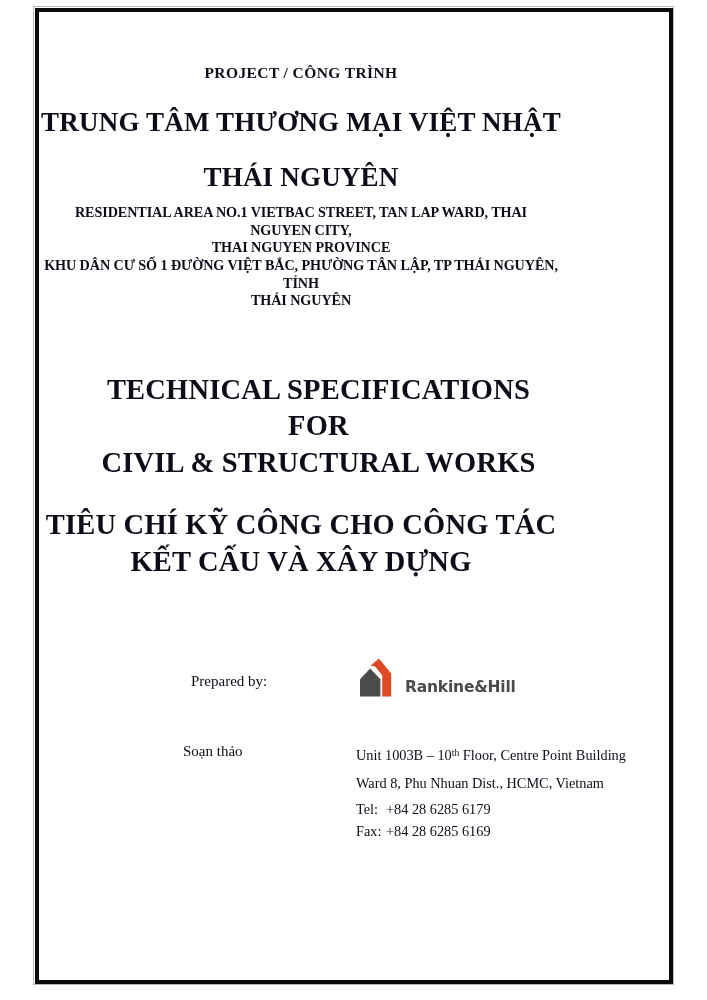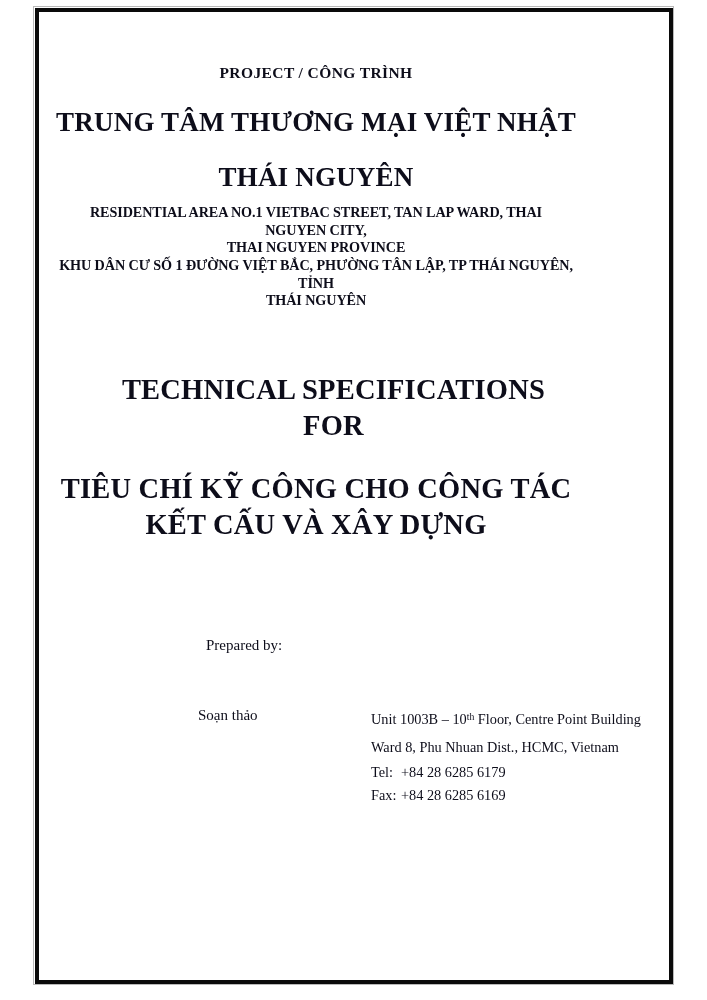--- a/index.html
+++ b/index.html
@@ -40,21 +40,21 @@
     width: 638px;
     height: 976px;
     border: 4px solid #0a0a0a;
     box-sizing: border-box;
     background: #ffffff;
   }
 
   
   .content {
     position: absolute;
-    left: 53px;
+    left: 38px;
     top: 12px;
     width: 526px;
     height: 968px;
     box-sizing: border-box;
   }
 
   
   .project-label {
     text-align: center;
     font-size: 15.5px;
@@ -204,30 +204,44 @@
 
     <div class="address-block">
       <span class="addr-line">RESIDENTIAL AREA NO.1 VIETBAC STREET, TAN LAP WARD, THAI NGUYEN CITY,</span>
       <span class="addr-line">THAI NGUYEN PROVINCE</span>
       <span class="addr-line">KHU DÂN CƯ SỐ 1 ĐƯỜNG VIỆT BẮC, PHƯỜNG TÂN LẬP, TP THÁI NGUYÊN, TỈNH</span>
       <span class="addr-line">THÁI NGUYÊN</span>
     </div>
 
     <div class="title-en">
       <span class="tl">TECHNICAL SPECIFICATIONS FOR</span>
+      <span class="tl">CIVIL &amp; STRUCTURAL WORKS</span>
     </div>
 
     <div class="title-vi">
       <span class="tl">TIÊU CHÍ KỸ CÔNG CHO CÔNG TÁC</span>
       <span class="tl">KẾT CẤU VÀ XÂY DỰNG</span>
     </div>
 
     <div class="prepared-row">
       <div class="label-col">Prepared by:</div>
 
+      <div class="logo-wrap">
+        <span class="logo-mark">
+          <svg width="46" height="44" viewBox="0 0 46 44" xmlns="http://www.w3.org/2000/svg">
+
+            <path d="M4.0 21.2 L14.2 10.6 L24.4 21.2 L24.4 38.5 L4.0 38.5 Z" fill="#4B4B49"></path>
+
+            <path d="M14.6 7.4 L23.0 0.6 L35.2 15.6 L35.2 38.5 L26.2 38.5
+                     L26.2 17.2 L19.3 8.6 Z" fill="#DE4A26"></path>
+            <path d="M19.0 8.2 L23.6 3.0 L28.4 9.0 L23.4 13.2 Z" fill="#DE4A26"></path>
+          </svg>
+        </span>
+        <span class="logo-word">Rankine&amp;Hill</span>
+      </div>
     </div>
 
     <div class="soanthao-row">
       <div class="soanthao-label">Soạn thảo</div>
 
       <div class="addr-col">
         <span class="ln"><span>Unit 1003B – 10</span><sup>th</sup><span> Floor, Centre Point Building</span></span>
 
 
         <span class="ln">Ward 8, Phu Nhuan Dist., HCMC, Vietnam</span>

